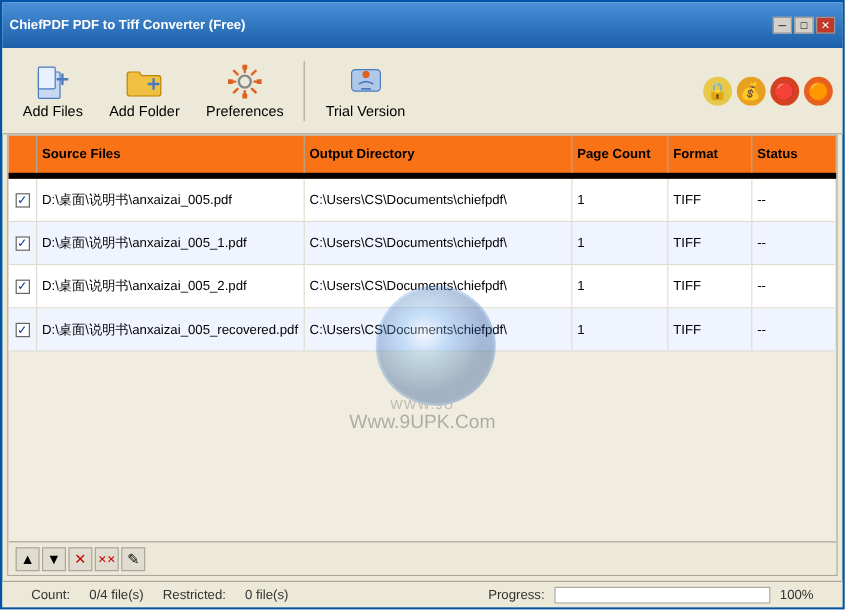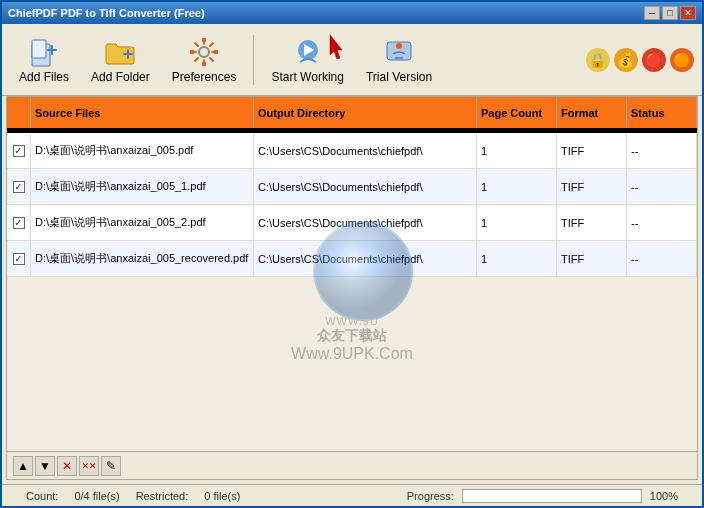--- a/index.html
+++ b/index.html
@@ -19,21 +19,21 @@
       display: flex;
       flex-direction: column;
     }
     .title-bar {
       background: linear-gradient(to bottom, #4a90d9 0%, #1a5fa8 100%);
       color: white;
       padding: 4px 6px;
       display: flex;
       justify-content: space-between;
       align-items: center;
-      height: 22px;
+      height: 38px;
       flex-shrink: 0;
     }
     .title-bar-text {
       font-size: 11px;
       font-weight: bold;
     }
     .title-bar-buttons {
       display: flex;
       gap: 2px;
     }
@@ -326,34 +326,20 @@
           <path d="M14 26 L18 26 L18 30 L14 30 Z" fill="#e06020"></path>
           <path d="M2 14 L2 18 L6 18 L6 14 Z" fill="#e06020"></path>
           <path d="M26 14 L26 18 L30 18 L30 14 Z" fill="#e06020"></path>
         </svg>
       </div>
       <span class="toolbar-label">Preferences</span>
     </div>
 
     <div class="toolbar-separator"></div>
 
-    <div class="toolbar-btn start-working-btn" style="position:relative;">
-      <div class="toolbar-icon">
-        <svg width="32" height="32" viewBox="0 0 32 32">
-          <circle cx="16" cy="14" r="10" fill="#4a90d9" opacity="0.8"></circle>
-          <path d="M12 8 L12 20 L22 14 Z" fill="white"></path>
-          <path d="M8 26 Q16 20 24 26" stroke="#4a90d9" stroke-width="2" fill="none"></path>
-        </svg>
-      </div>
-      <span class="toolbar-label">Start Working</span>
-
-      <svg style="position:absolute;top:2px;right:6px;pointer-events:none;" width="18" height="28" viewBox="0 0 18 28">
-        <polygon points="2,2 2,22 6,18 9,26 12,25 9,17 14,17" fill="#cc0000" stroke="#880000" stroke-width="0.5"></polygon>
-      </svg>
-    </div>
 
     <div class="toolbar-btn">
       <div class="toolbar-icon">
         <svg width="32" height="32" viewBox="0 0 32 32">
           <rect x="4" y="6" width="24" height="18" rx="3" fill="#b0c8e8" stroke="#4a7abf" stroke-width="1"></rect>
           <circle cx="16" cy="10" r="3" fill="#e06020"></circle>
           <path d="M10 18 Q16 14 22 18" stroke="#4a7abf" stroke-width="1.5" fill="none"></path>
           <path d="M12 22 L20 22" stroke="#4a7abf" stroke-width="1.5"></path>
         </svg>
       </div>
@@ -433,21 +419,20 @@
                 <stop offset="0%" stop-color="#ffffff"></stop>
                 <stop offset="40%" stop-color="#70b0e8"></stop>
                 <stop offset="100%" stop-color="#1a4a90"></stop>
               </radialGradient>
             </defs>
             <circle cx="50" cy="50" r="48" fill="url(#wg)"></circle>
           </svg>
         </div>
         <div style="margin-top:-10px; text-align:center;">
           <div class="watermark-text-top">WWW.9U</div>
-          <div class="watermark-text-main">众友下载站</div>
           <div class="watermark-text-url">Www.9UPK.Com</div>
         </div>
       </div>
     </div>
 
     <div class="bottom-toolbar">
       <button class="bottom-btn">▲</button>
       <button class="bottom-btn">▼</button>
       <button class="bottom-btn" style="color:#c00;">✕</button>
       <button class="bottom-btn" style="color:#c00; font-size:9px;">✕✕</button>

